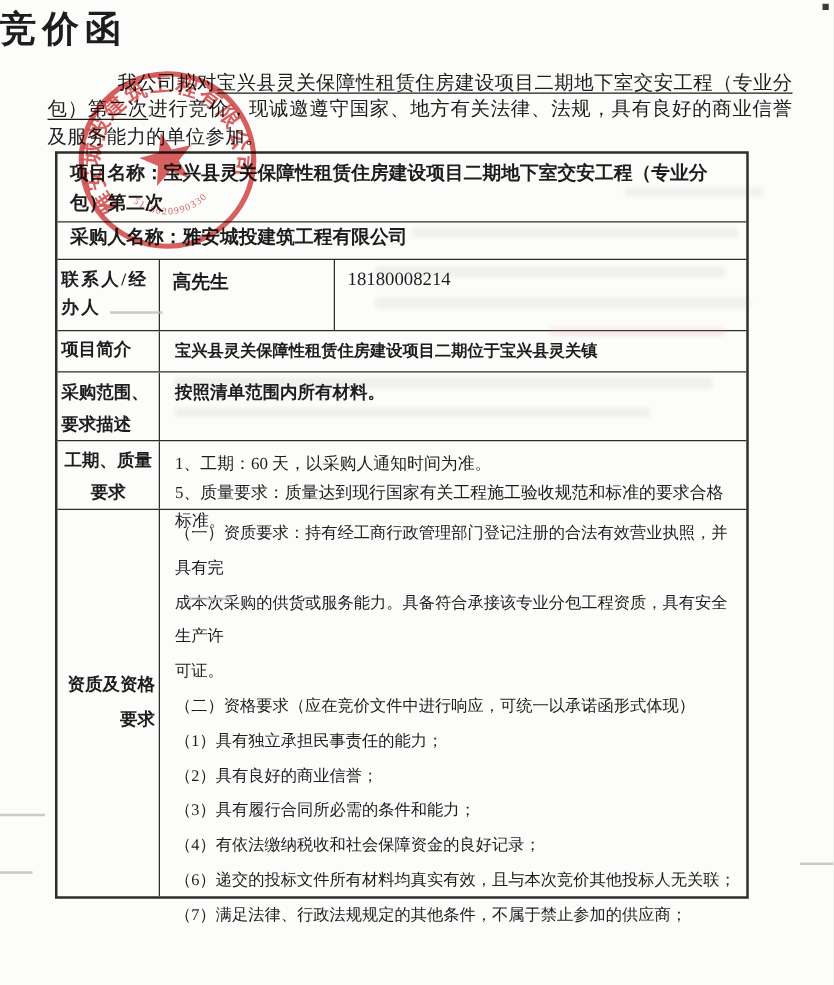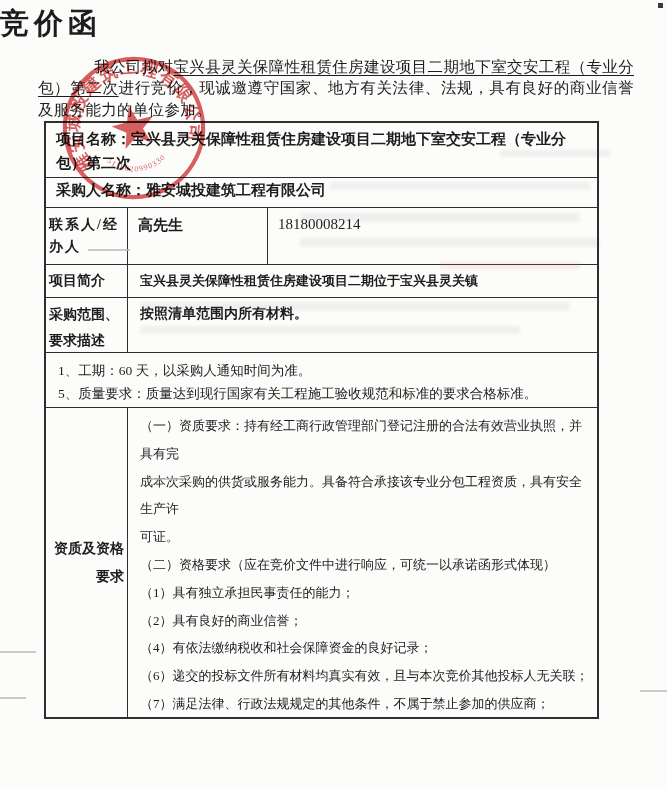--- a/index.html
+++ b/index.html
@@ -103,35 +103,37 @@
       <div class="cell lblcol">项目简介</div>
       <div class="cell valcol">宝兴县灵关保障性租赁住房建设项目二期位于宝兴县灵关镇</div>
     </div>
 
     <div class="row r5">
       <div class="cell lblcol">采购范围、要求描述</div>
       <div class="cell valcol">按照清单范围内所有材料。</div>
     </div>
 
     <div class="row r6">
+      <div class="cell lblcol">工期、质量要求</div>
       <div class="cell valcol">
         <div>1、工期：60 天，以采购人通知时间为准。</div>
         <div>5、质量要求：质量达到现行国家有关工程施工验收规范和标准的要求合格标准。</div>
       </div>
     </div>
 
     <div class="row r7">
       <div class="cell lblcol">资质及资格要求</div>
       <div class="cell valcol">
         <div>（一）资质要求：持有经工商行政管理部门登记注册的合法有效营业执照，并具有完</div>
         <div>成本次采购的供货或服务能力。具备符合承接该专业分包工程资质，具有安全生产许</div>
         <div>可证。</div>
         <div>（二）资格要求（应在竞价文件中进行响应，可统一以承诺函形式体现）</div>
         <div>（1）具有独立承担民事责任的能力；</div>
         <div>（2）具有良好的商业信誉；</div>
+        <div>（3）具有履行合同所必需的条件和能力；</div>
         <div>（4）有依法缴纳税收和社会保障资金的良好记录；</div>
         <div>（6）递交的投标文件所有材料均真实有效，且与本次竞价其他投标人无关联；</div>
         <div>（7）满足法律、行政法规规定的其他条件，不属于禁止参加的供应商；</div>
       </div>
     </div>
 
 
   </div>
 
   <div class="art bleed" style="left:500px;top:150px;width:110px;height:7px;"></div>

